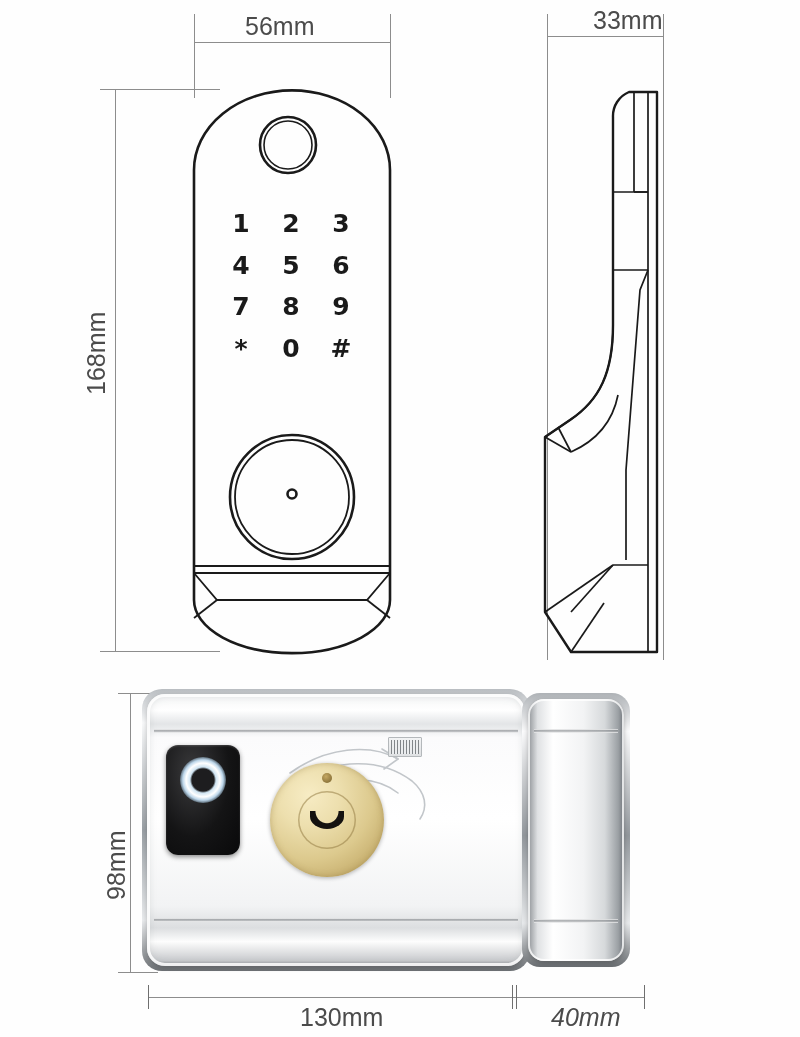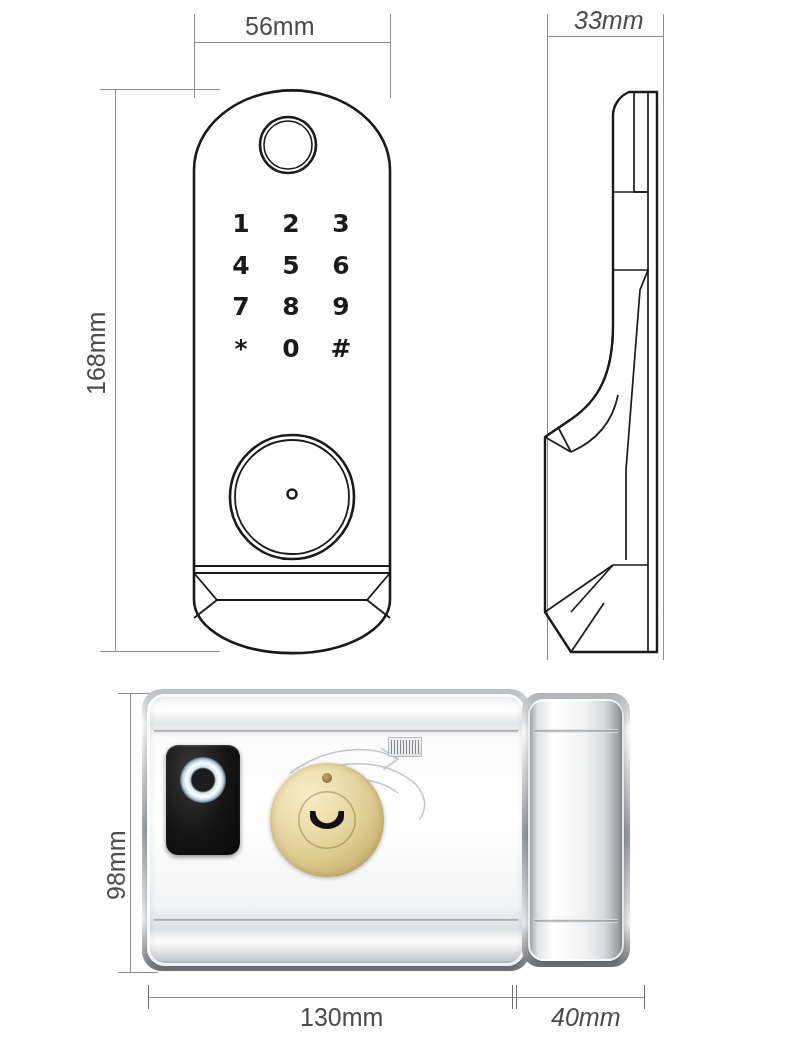--- a/index.html
+++ b/index.html
@@ -253,21 +253,21 @@
     <div class="key">8</div>
     <div class="key">9</div>
     <div class="key">*</div>
     <div class="key">0</div>
     <div class="key">#</div>
   </div>
 
   <div class="rule-v" style="left:547px; top:14px; height:60px;"></div>
   <div class="rule-v" style="left:663px; top:14px; height:60px;"></div>
   <div class="rule-h" style="left:547px; top:36px; width:117px;"></div>
-  <div class="dim-label" style="left:574px; top:8px;font-style:italic;">33mm</div>
+  <div class="dim-label" style="left:593px; top:8px;">33mm</div>
 
   <div class="rule-v" style="left:547px; top:74px;  height:586px;"></div>
   <div class="rule-v" style="left:663px; top:74px;  height:586px;"></div>
 
   <svg class="draw" width="800" height="1037">
     <g fill="none" stroke="#1a1a1a" stroke-width="2.4" stroke-linejoin="round" stroke-linecap="round">
 
       <path d="M 657 92
                L 629 92
                A 26 26 0 0 0 613 117

